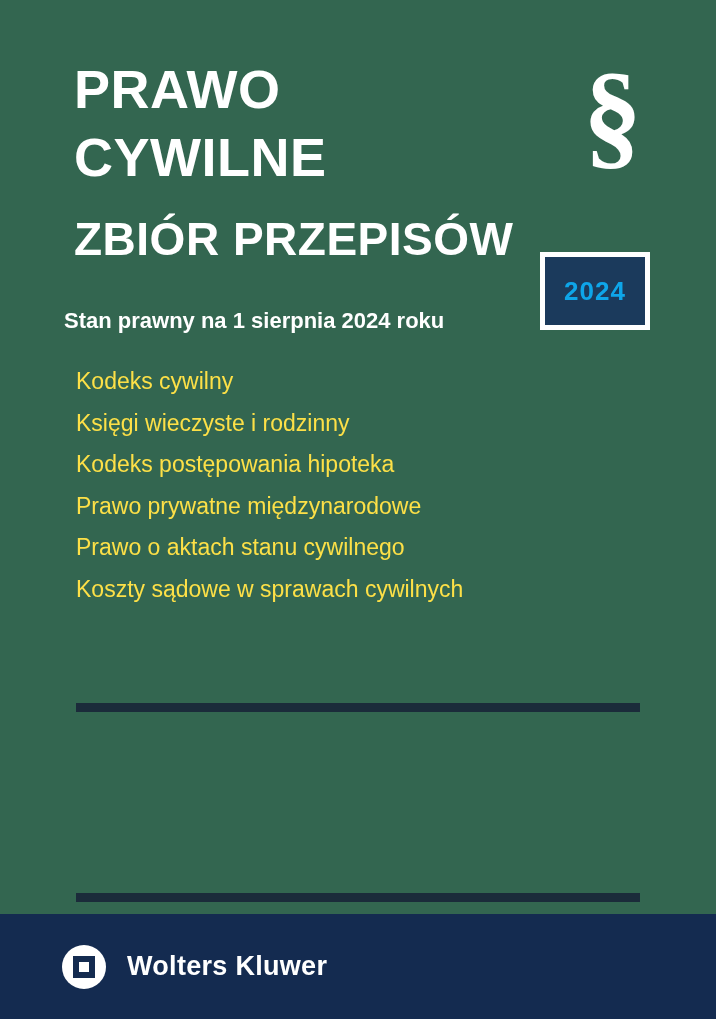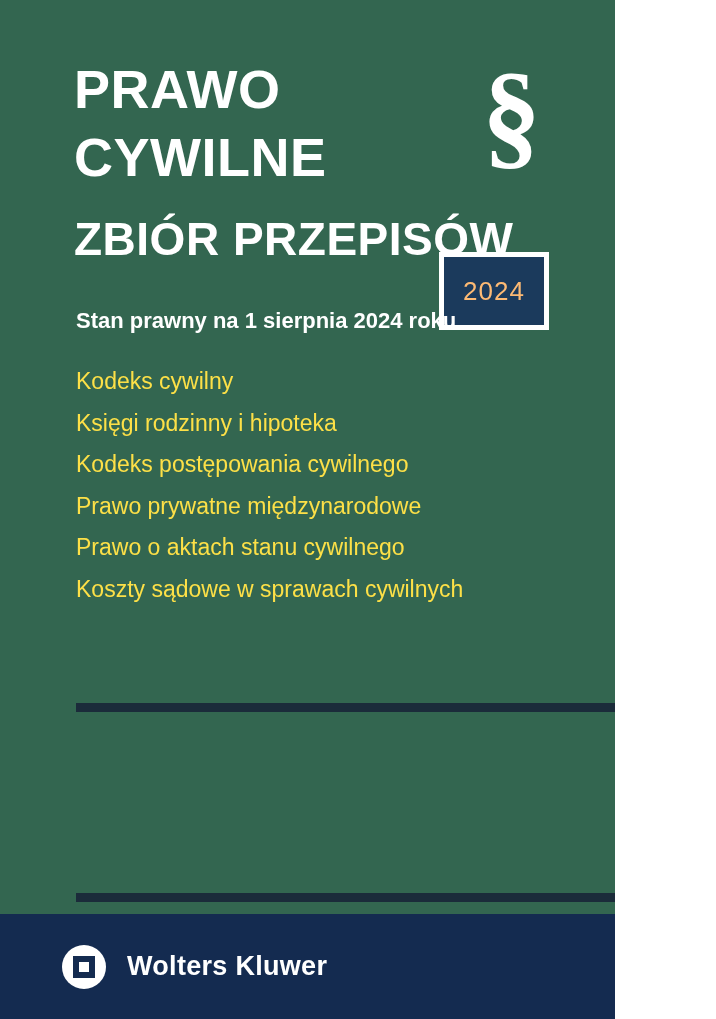--- a/index.html
+++ b/index.html
@@ -5,21 +5,21 @@
   html, body {
     margin: 0;
     padding: 0;
     background: #ffffff;
   }
   body {
     font-family: "Liberation Sans", sans-serif;
   }
   .cover {
     position: relative;
-    width: 615px;
+    width: 716px;
     height: 1019px;
     background: #336650;
     overflow: hidden;
     box-sizing: border-box;
   }
   
   .title-block {
     position: absolute;
     left: 74px;
     top: 62px;
@@ -58,29 +58,29 @@
     width: 110px;
     height: 78px;
     background: #1b3a5c;
     border: 5px solid #ffffff;
     box-sizing: border-box;
     display: flex;
     align-items: center;
     justify-content: center;
   }
   .year-badge span {
-    color: #fdba74;
+    color: #0ea5e9;
     font-size: 26px;
-    font-weight: normal;
+    font-weight: bold;
     letter-spacing: 1px;
   }
   
   .legal-status {
     position: absolute;
-    left: 76px;
+    left: 64px;
     top: 308px;
     color: #ffffff;
     font-size: 22px;
     font-weight: bold;
   }
   
   .contents {
     position: absolute;
     left: 76px;
     top: 370px;
@@ -171,22 +171,22 @@
   <div class="para-symbol">§</div>
 
   <div class="year-badge">
     <span>2024</span>
   </div>
 
   <div class="legal-status">Stan prawny na 1 sierpnia 2024 roku</div>
 
   <ul class="contents">
     <li>Kodeks cywilny</li>
-    <li>Księgi rodzinny i hipoteka</li>
-    <li>Kodeks postępowania cywilnego</li>
+    <li>Księgi wieczyste i rodzinny</li>
+    <li>Kodeks postępowania hipoteka</li>
     <li>Prawo prywatne międzynarodowe</li>
     <li>Prawo o aktach stanu cywilnego</li>
     <li>Koszty sądowe w sprawach cywilnych</li>
   </ul>
 
   <div class="rule rule-top"></div>
   <div class="rule rule-bottom"></div>
 
   <div class="footer">
     <div class="logo-wrap">

